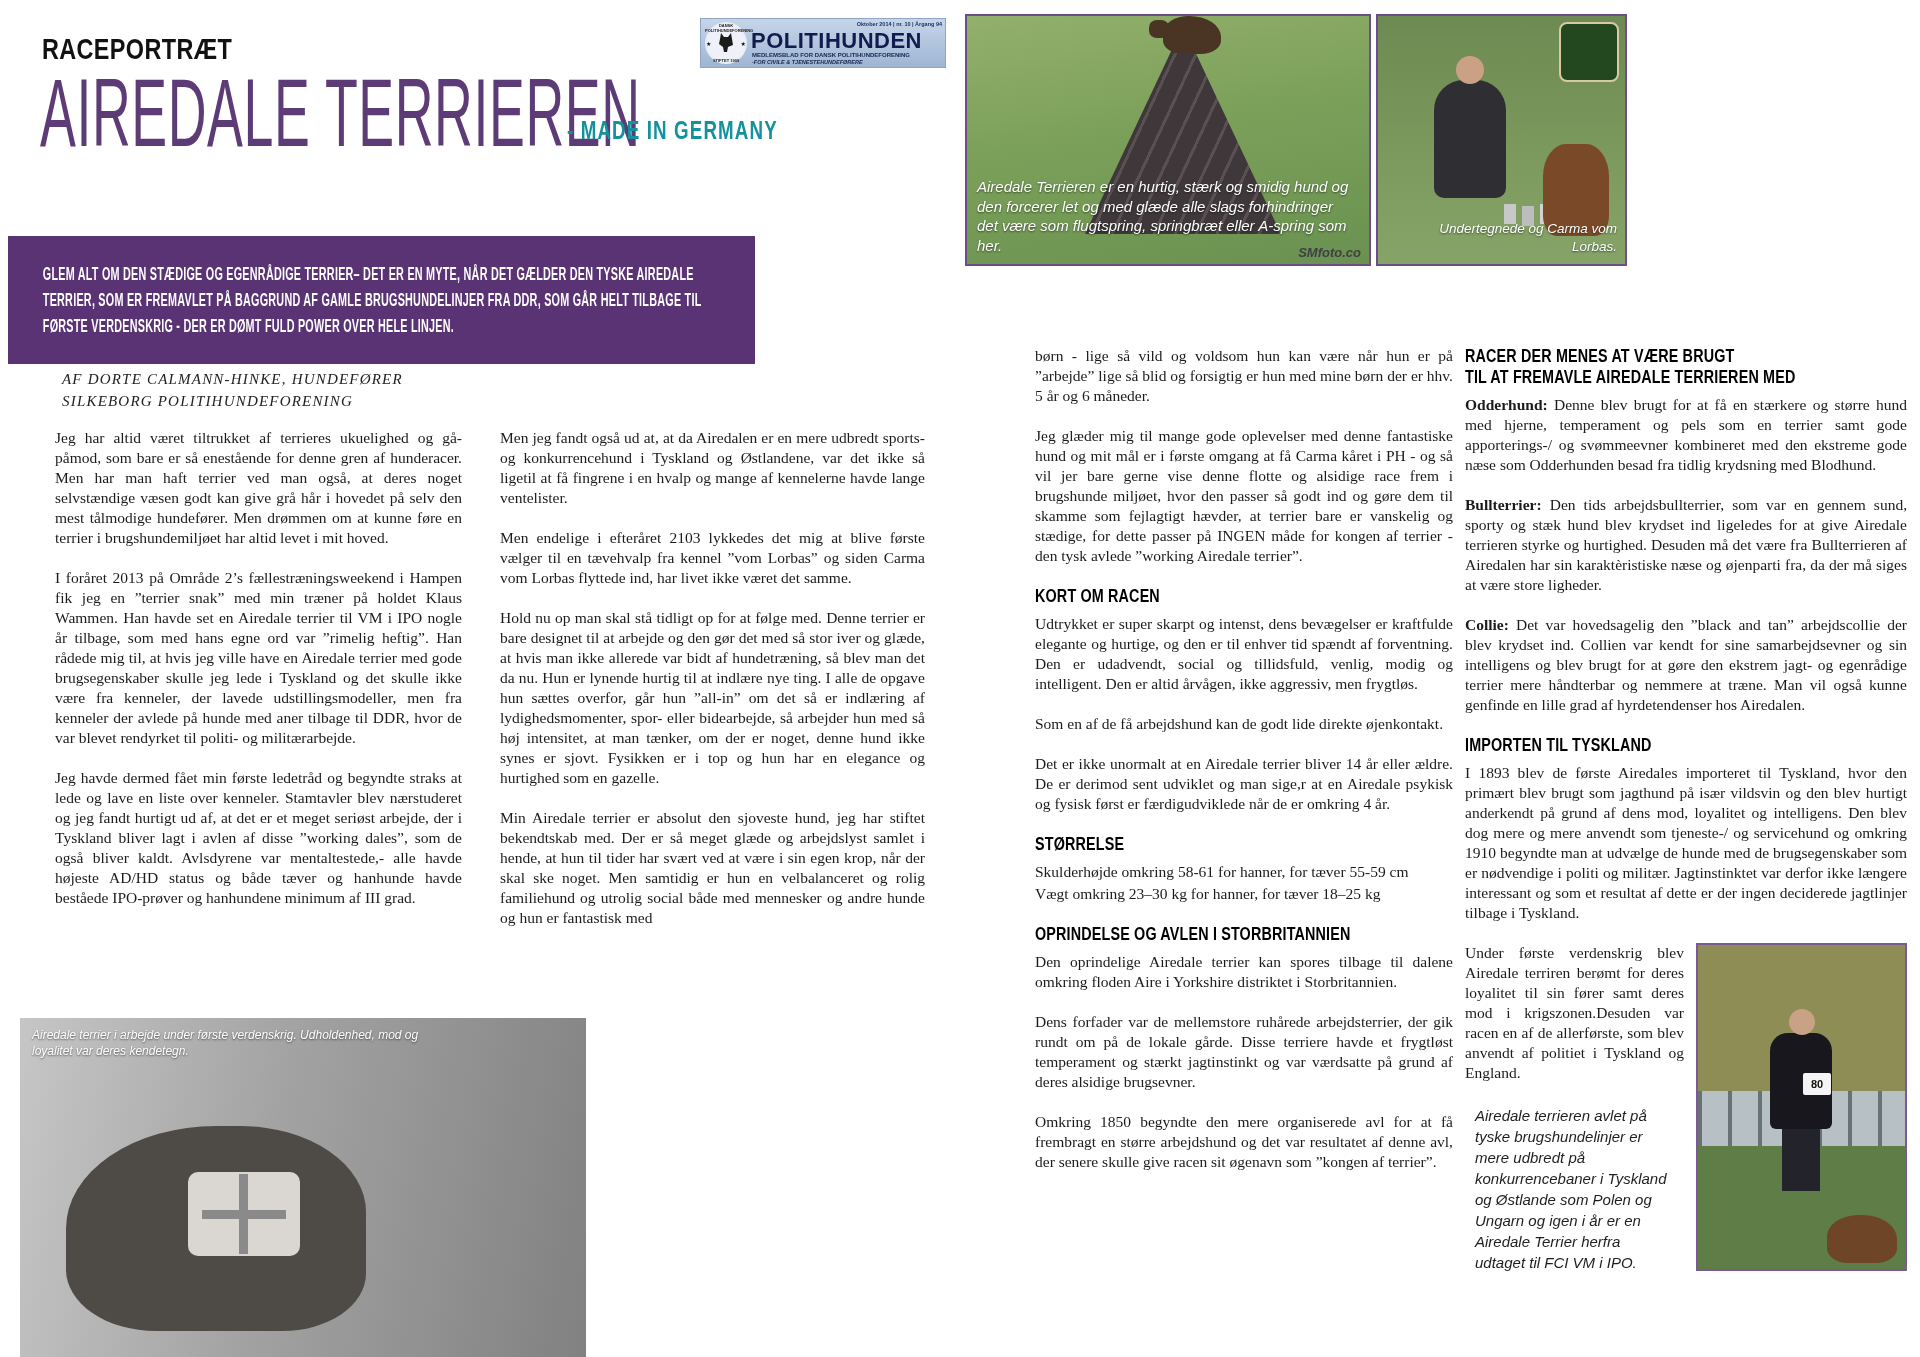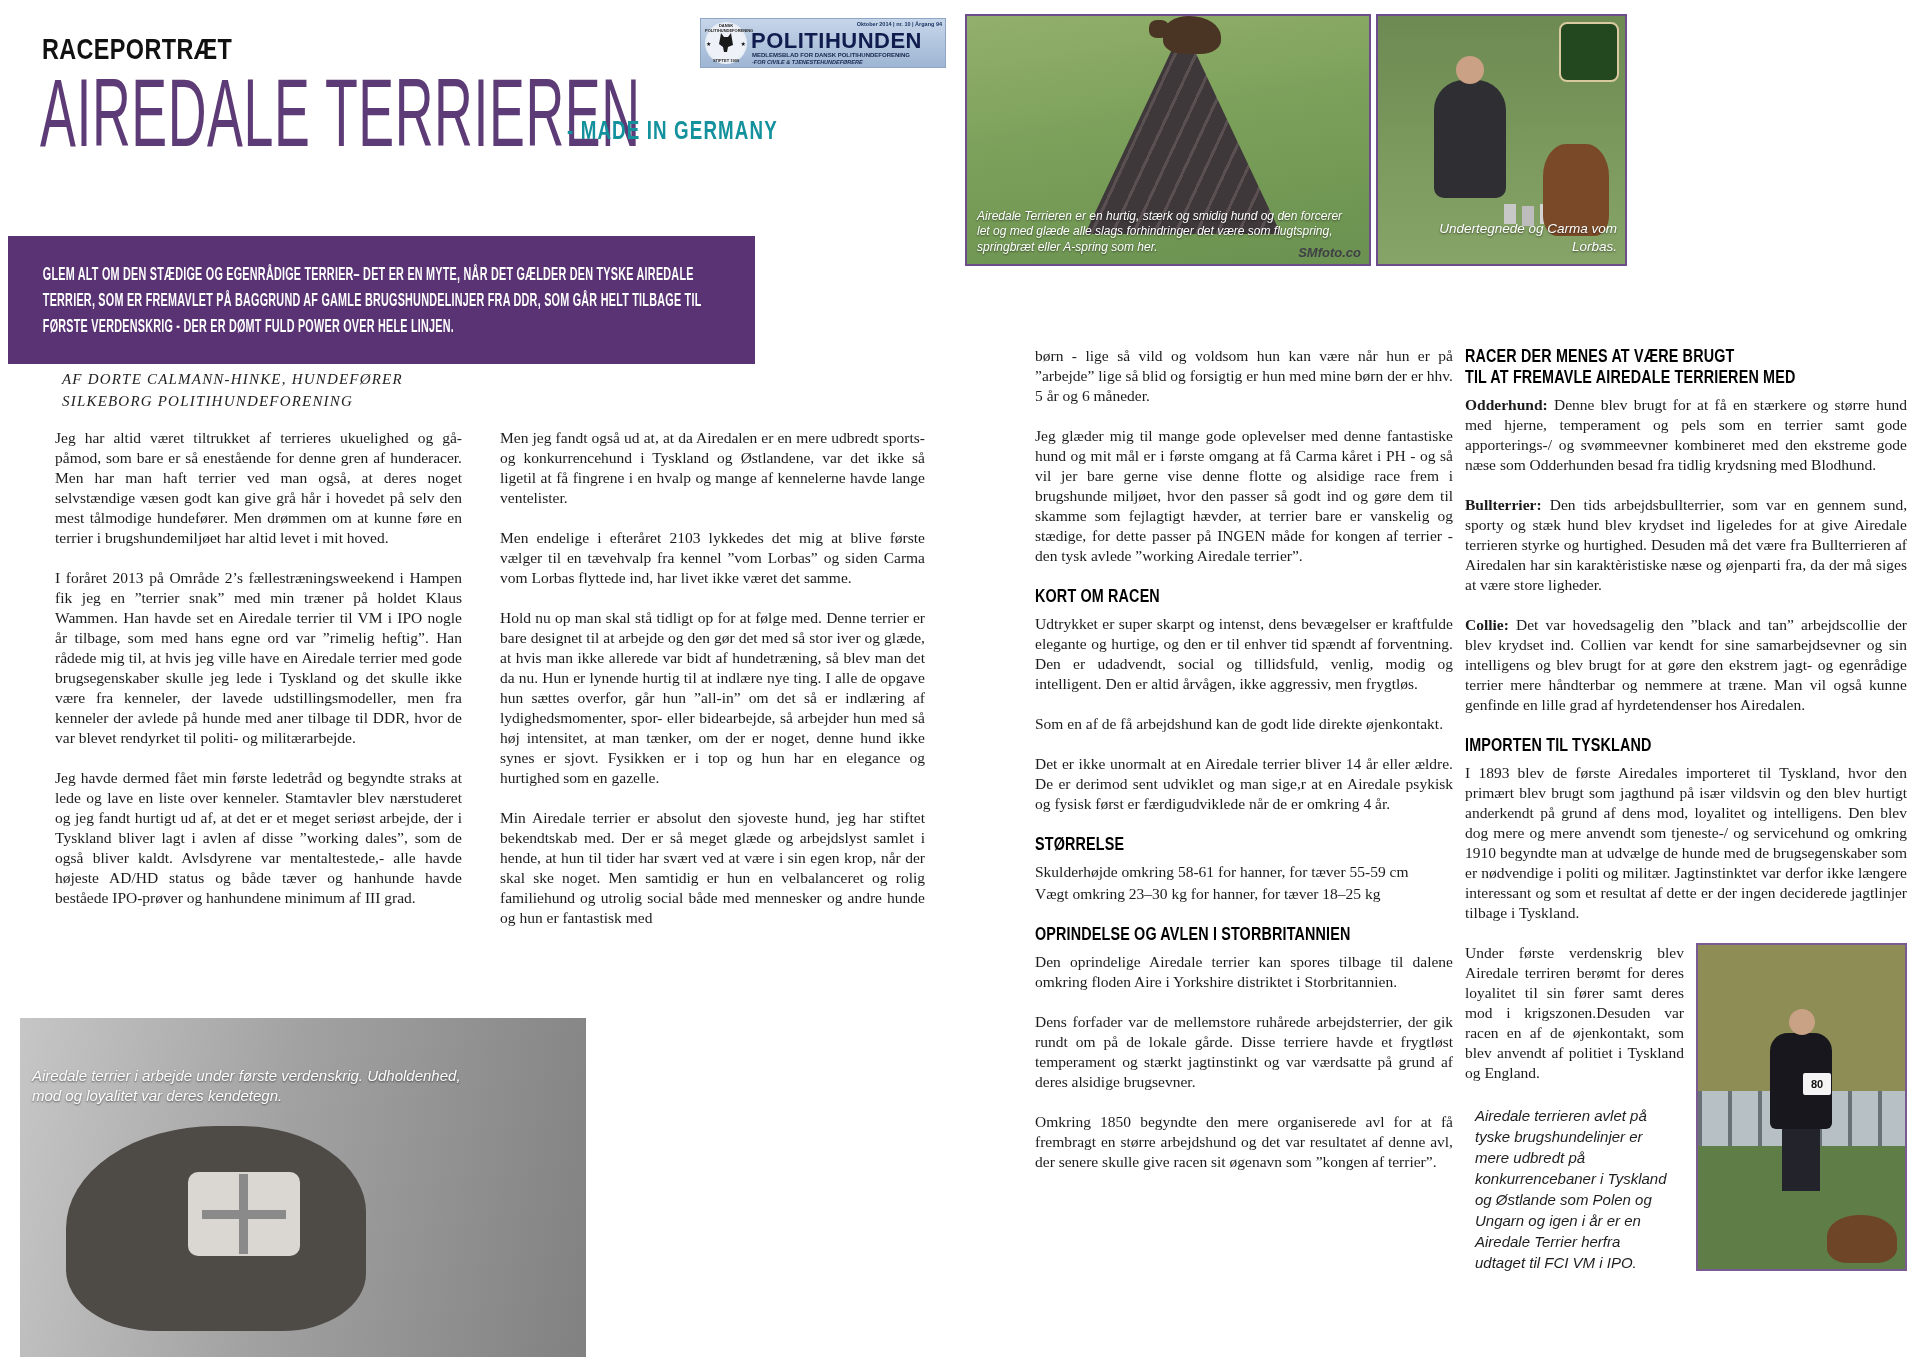--- a/index.html
+++ b/index.html
@@ -67,21 +67,21 @@
 
   
   .strip{left:965px;top:14px;width:955px;height:252px;display:flex;gap:5px;}
   .p-agility{width:406px;height:252px;background:linear-gradient(170deg,#93b06c,#7ba05a 45%,#6a9150);}
   .aframe{position:absolute;left:118px;top:10px;width:196px;height:208px;
           clip-path:polygon(50% 0,100% 100%,0 100%);
           background:repeating-linear-gradient(115deg,#3f383a 0 16px,#5a5052 16px 19px);}
   .dog-top{position:absolute;left:196px;top:0px;width:58px;height:38px;background:#4a3424;
            border-radius:45% 55% 35% 35%;}
   .dog-top:before{content:"";position:absolute;left:-14px;top:4px;width:20px;height:18px;background:#4a3424;border-radius:40%;}
-  .cap-agility{bottom:8px;left:10px;width:372px;font-size:12px;}
+  .cap-agility{bottom:8px;left:10px;width:372px;font-size:15px;}
   .watermark{position:absolute;bottom:4px;right:8px;font-family:"Liberation Sans",sans-serif;
              font-style:italic;font-weight:700;font-size:13px;color:#3f3f46;text-shadow:none;}
 
   .p-guard{width:284px;height:252px;
      background:radial-gradient(circle at 80% 12%,rgba(196,220,156,.85),transparent 38%),
                 radial-gradient(circle at 12% 72%,rgba(56,86,42,.9),transparent 52%),
                 linear-gradient(#7e9c5f,#5f814a);}
   .man-guard{position:absolute;right:44px;top:34px;width:72px;height:190px;background:#3b3b40;
              border-radius:26px 26px 8px 8px;}
   .man-guard:before{content:"";position:absolute;top:-26px;left:20px;width:30px;height:30px;border-radius:50%;background:#c9a184;}
@@ -99,21 +99,21 @@
   .cap-author{bottom:8px;right:8px;width:190px;text-align:right;font-size:13.5px;}
 
   
   .p-ww1{left:20px;top:1018px;width:566px;height:339px;border:none;
          background:linear-gradient(100deg,#c6c6c6,#a2a2a2 45%,#818181);}
   .wdog{position:absolute;left:46px;bottom:26px;width:300px;height:205px;background:#4e4a46;
         border-radius:50% 42% 28% 30%;}
   .pack{position:absolute;left:122px;top:46px;width:112px;height:84px;background:#dad7d2;border-radius:10px;}
   .pack:before{content:"";position:absolute;left:14px;top:38px;width:84px;height:9px;background:#8a8a8a;}
   .pack:after{content:"";position:absolute;left:51px;top:2px;width:9px;height:80px;background:#8a8a8a;}
-  .cap-ww1{top:10px;left:12px;width:430px;font-size:15px;margin-top:38px;}
+  .cap-ww1{top:10px;left:12px;width:430px;font-size:12px;}
 
   
   .p-run{width:211px;height:328px;flex:none;border:2px solid #7a5a92;
          background:linear-gradient(#8d8d55 0 45%,#b7c0c4 45% 62%,#5f7d47 62% 100%);}
   .shelter{position:absolute;left:0;right:0;top:45%;height:17%;
            background:repeating-linear-gradient(90deg,rgba(40,50,55,.55) 0 4px,transparent 4px 30px);}
   .runner{position:absolute;left:72px;top:88px;width:62px;height:96px;background:#17171d;border-radius:18px 18px 6px 6px;}
   .runner:before{content:"";position:absolute;top:-24px;left:19px;width:26px;height:26px;border-radius:50%;background:#c9a184;}
   .runner:after{content:"";position:absolute;bottom:-62px;left:12px;width:38px;height:62px;background:#23232b;}
   .bib{position:absolute;left:17px;top:40px;width:28px;height:22px;background:#f4f4f4;border-radius:2px;
@@ -215,21 +215,21 @@
         <span>Den tids arbejdsbullterrier, som var en gennem sund, sporty og stæk hund blev krydset ind ligeledes for at give Airedale terrieren styrke og hurtighed. Desuden må det være fra Bullterrieren af Airedalen har sin karaktèristiske næse og øjenparti fra, da der må siges at være store ligheder.</span>
       </p>
       <p>
         <b>Collie:</b>
         <span>Det var hovedsagelig den ”black and tan” arbejdscollie der blev krydset ind. Collien var kendt for sine samarbejdsevner og sin intelligens og blev brugt for at gøre den ekstrem jagt- og egenrådige terrier mere håndterbar og nemmere at træne. Man vil også kunne genfinde en lille grad af hyrdetendenser hos Airedalen.</span>
       </p>
       <div class="sh">IMPORTEN TIL TYSKLAND</div>
       <p>I 1893 blev de første Airedales importeret til Tyskland, hvor den primært blev brugt som jagthund på især vildsvin og den blev hurtigt anderkendt på grund af dens mod, loyalitet og intelligens. Den blev dog mere og mere anvendt som tjeneste-/ og servicehund og omkring 1910 begyndte man at udvælge de hunde med de brugsegenskaber som er nødvendige i politi og militær. Jagtinstinktet var derfor ikke længere interessant og som et resultat af dette er der ingen deciderede jagtlinjer tilbage i Tyskland.</p>
       <div class="wrap-row">
         <div class="wrap-left">
-          <p>Under første verdenskrig blev Airedale terriren berømt for deres loyalitet til sin fører samt deres mod i krigszonen.Desuden var racen en af de øjenkontakt, som blev anvendt af politiet i Tyskland og England.</p>
+          <p>Under første verdenskrig blev Airedale terriren berømt for deres loyalitet til sin fører samt deres mod i krigszonen.Desuden var racen en af de allerførste, som blev anvendt af politiet i Tyskland og England.</p>
           <div class="side-caption">Airedale terrieren avlet på tyske brugshundelinjer er mere udbredt på konkurrencebaner i Tyskland og Østlande som Polen og Ungarn og igen i år er en Airedale Terrier herfra udtaget til FCI VM i IPO.</div>
         </div>
         <div class="photo p-run">
           <div class="shelter"></div>
           <div class="runner">
             <div class="bib">80</div>
           </div>
           <div class="rdog"></div>
         </div>
       </div>

